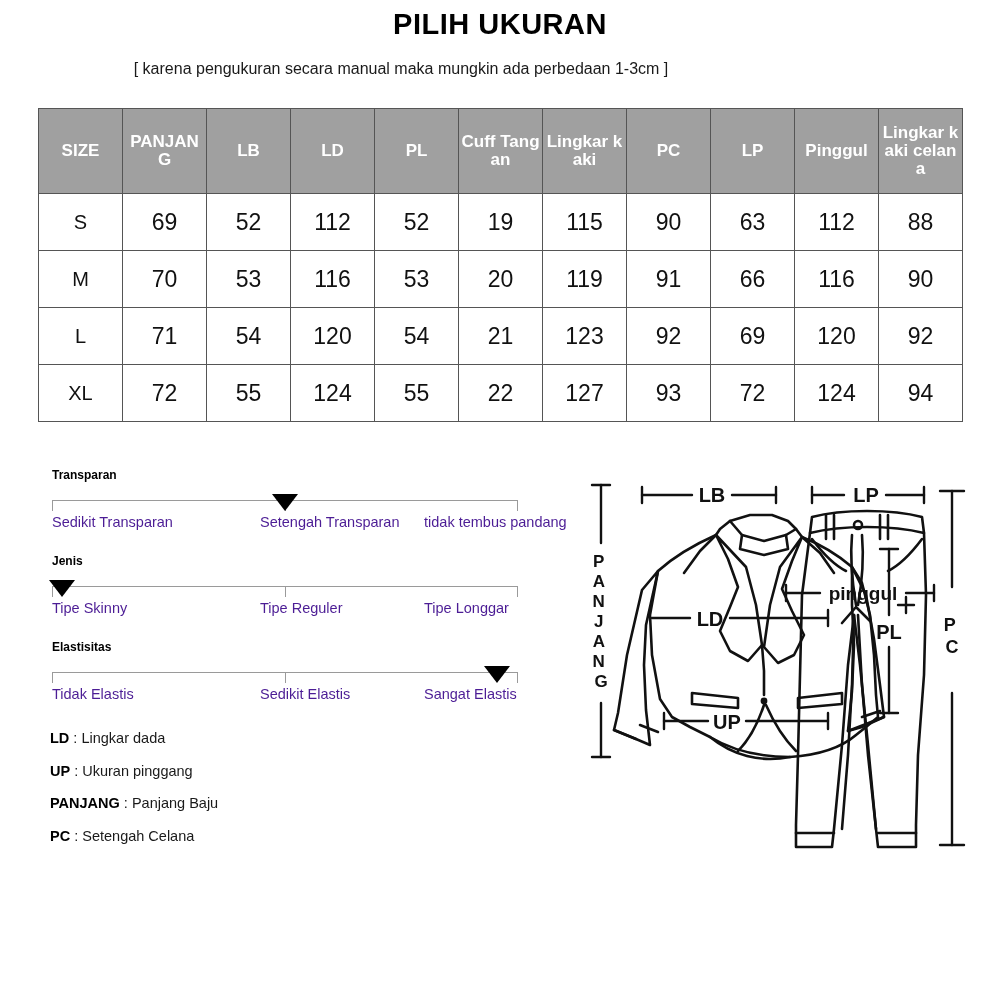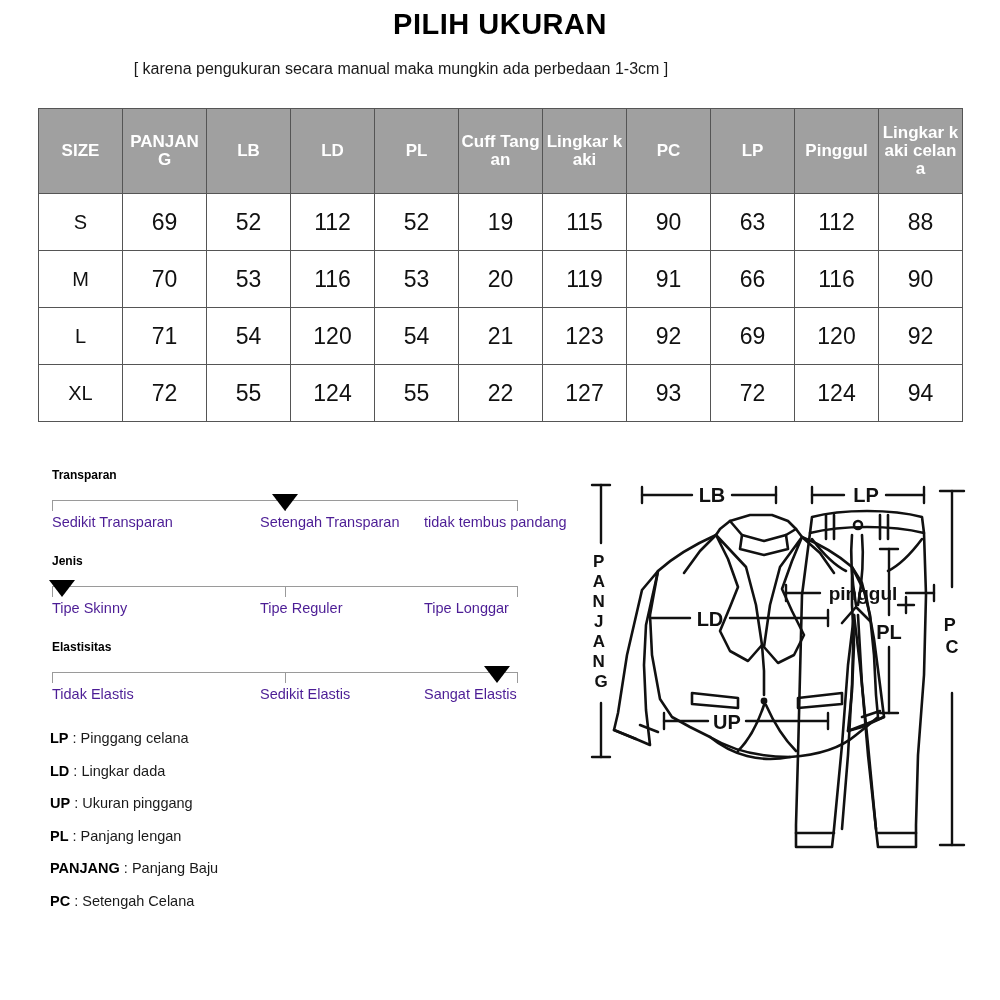--- a/index.html
+++ b/index.html
@@ -282,30 +282,24 @@
       <span class="l-left">Tidak Elastis</span>
       <span class="l-mid">Sedikit Elastis</span>
       <span class="l-right">Sangat  Elastis</span>
     </div>
   </div>
 
 </div>
 
 <div id="legend">
   <div class="legend-item">
-    <span class="abbr">LP</span><span> : Pinggang celana</span>
-  </div>
-  <div class="legend-item">
     <span class="abbr">LD</span><span> : Lingkar dada</span>
   </div>
   <div class="legend-item">
     <span class="abbr">UP</span><span> : Ukuran pinggang</span>
-  </div>
-  <div class="legend-item">
-    <span class="abbr">PL</span><span> : Panjang lengan</span>
   </div>
   <div class="legend-item">
     <span class="abbr">PANJANG</span><span> : Panjang Baju</span>
   </div>
   <div class="legend-item">
     <span class="abbr">PC</span><span> : Setengah Celana</span>
   </div>
 </div>
 
 <div id="diagram">

